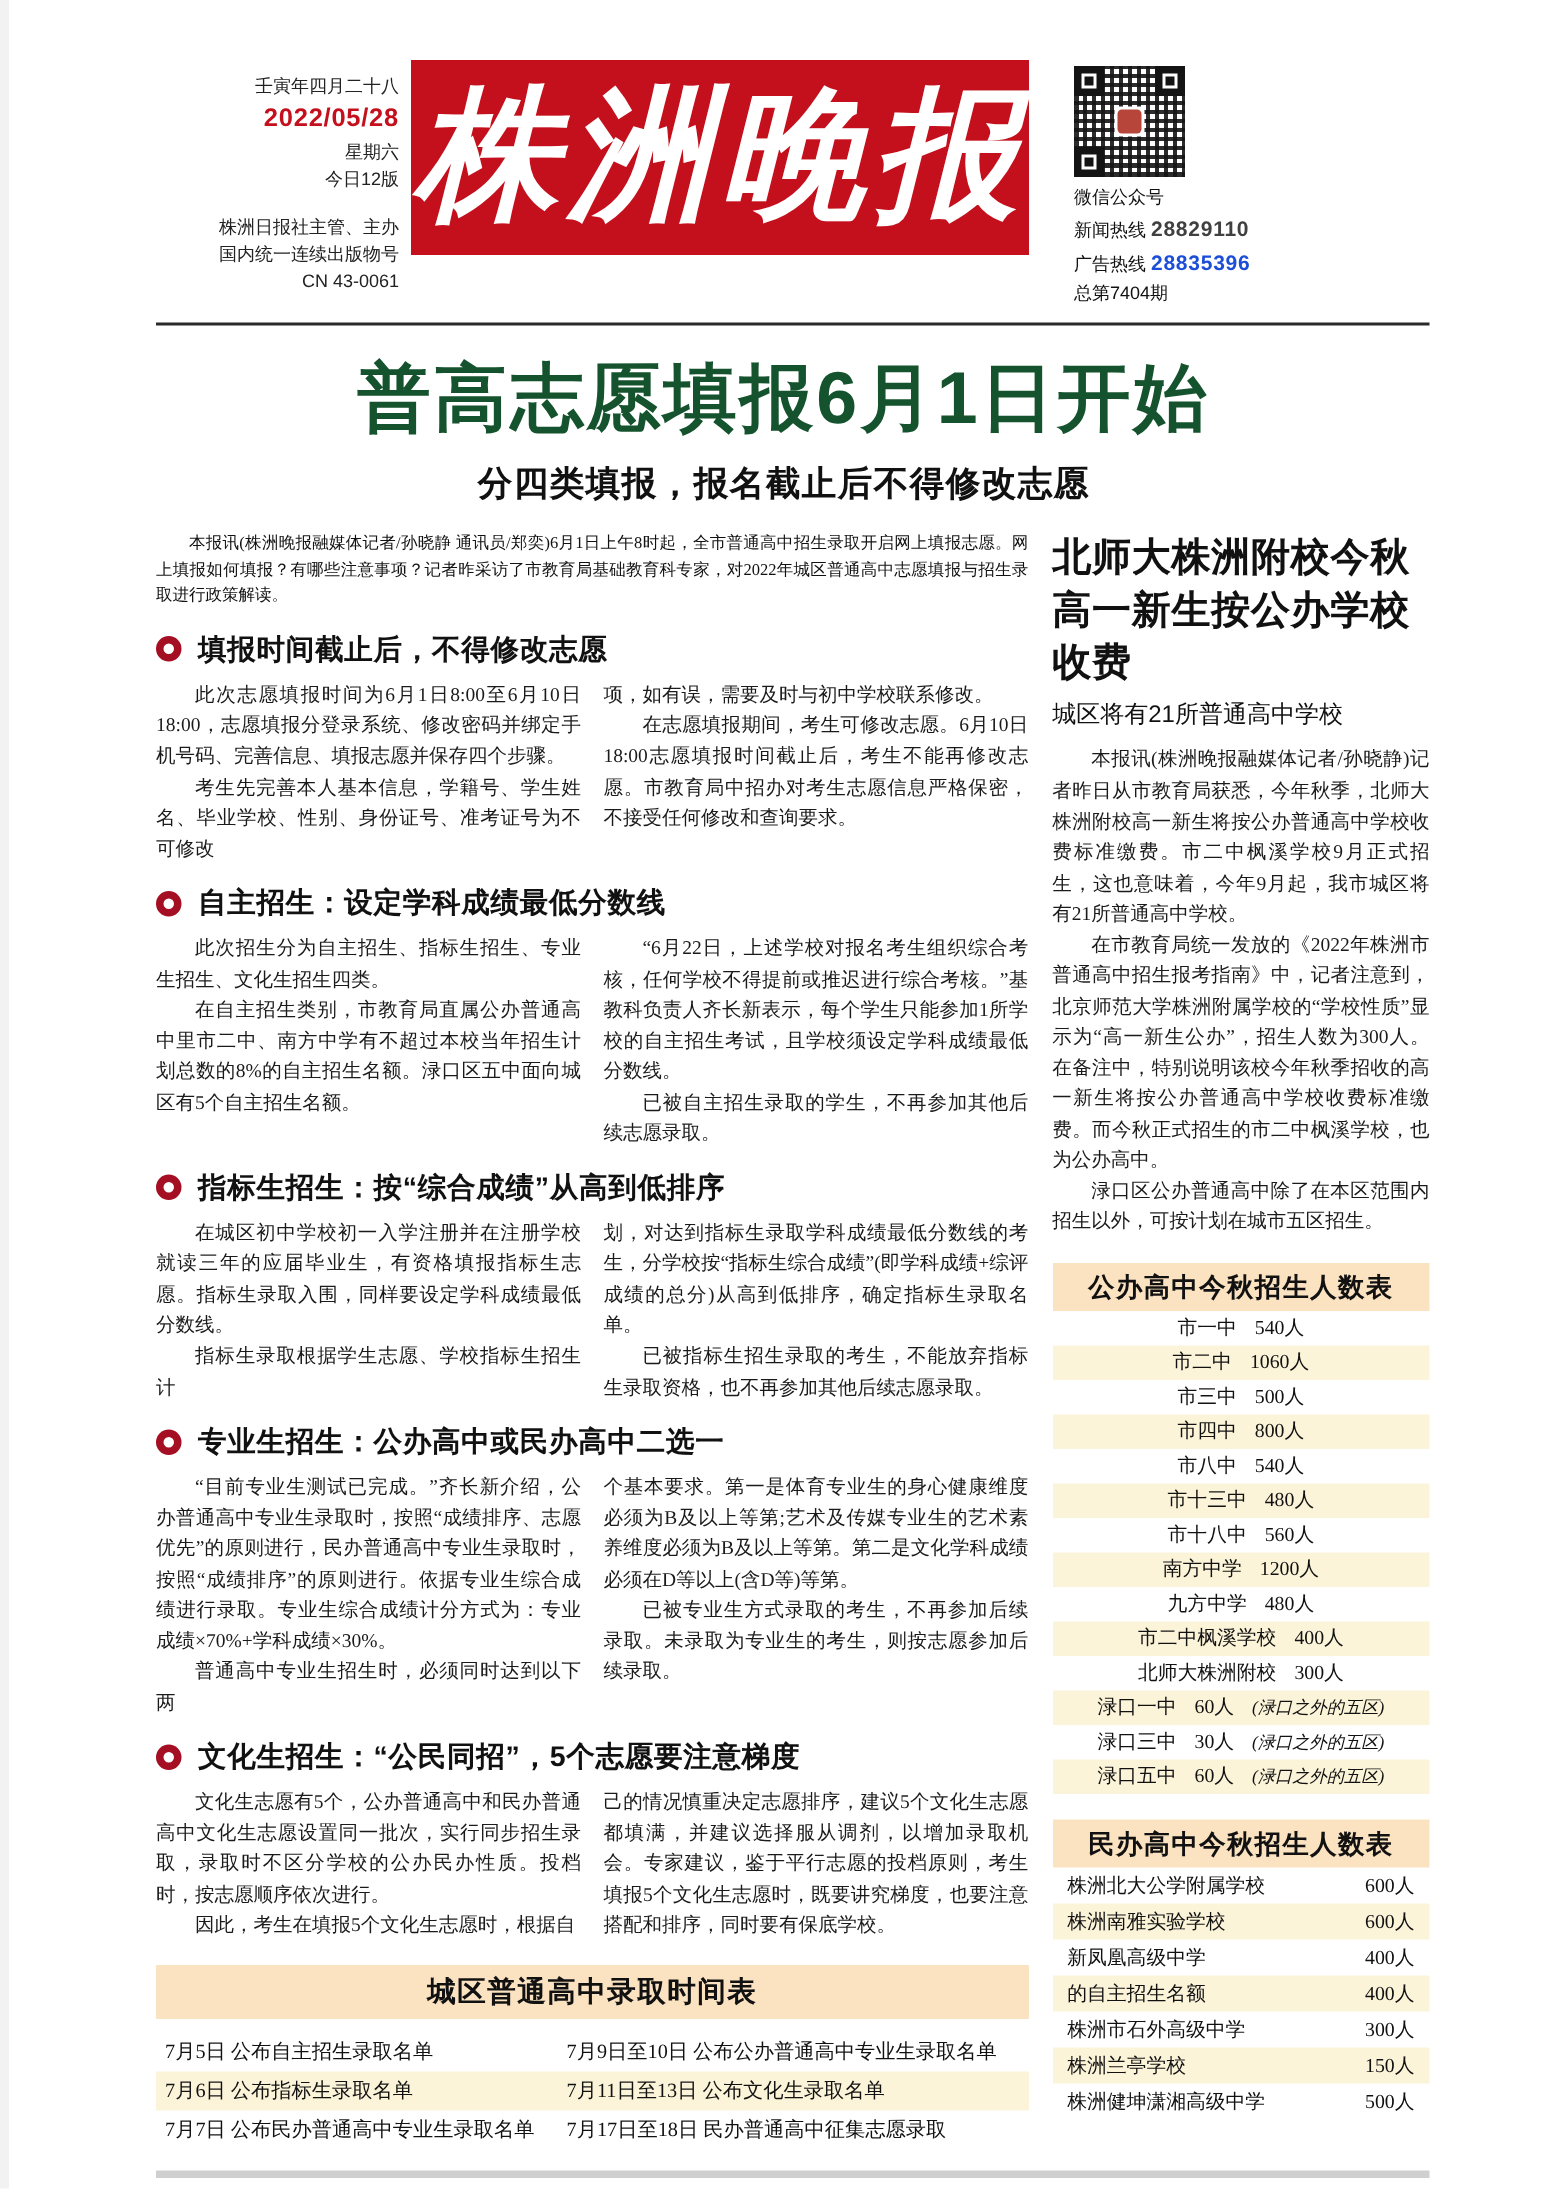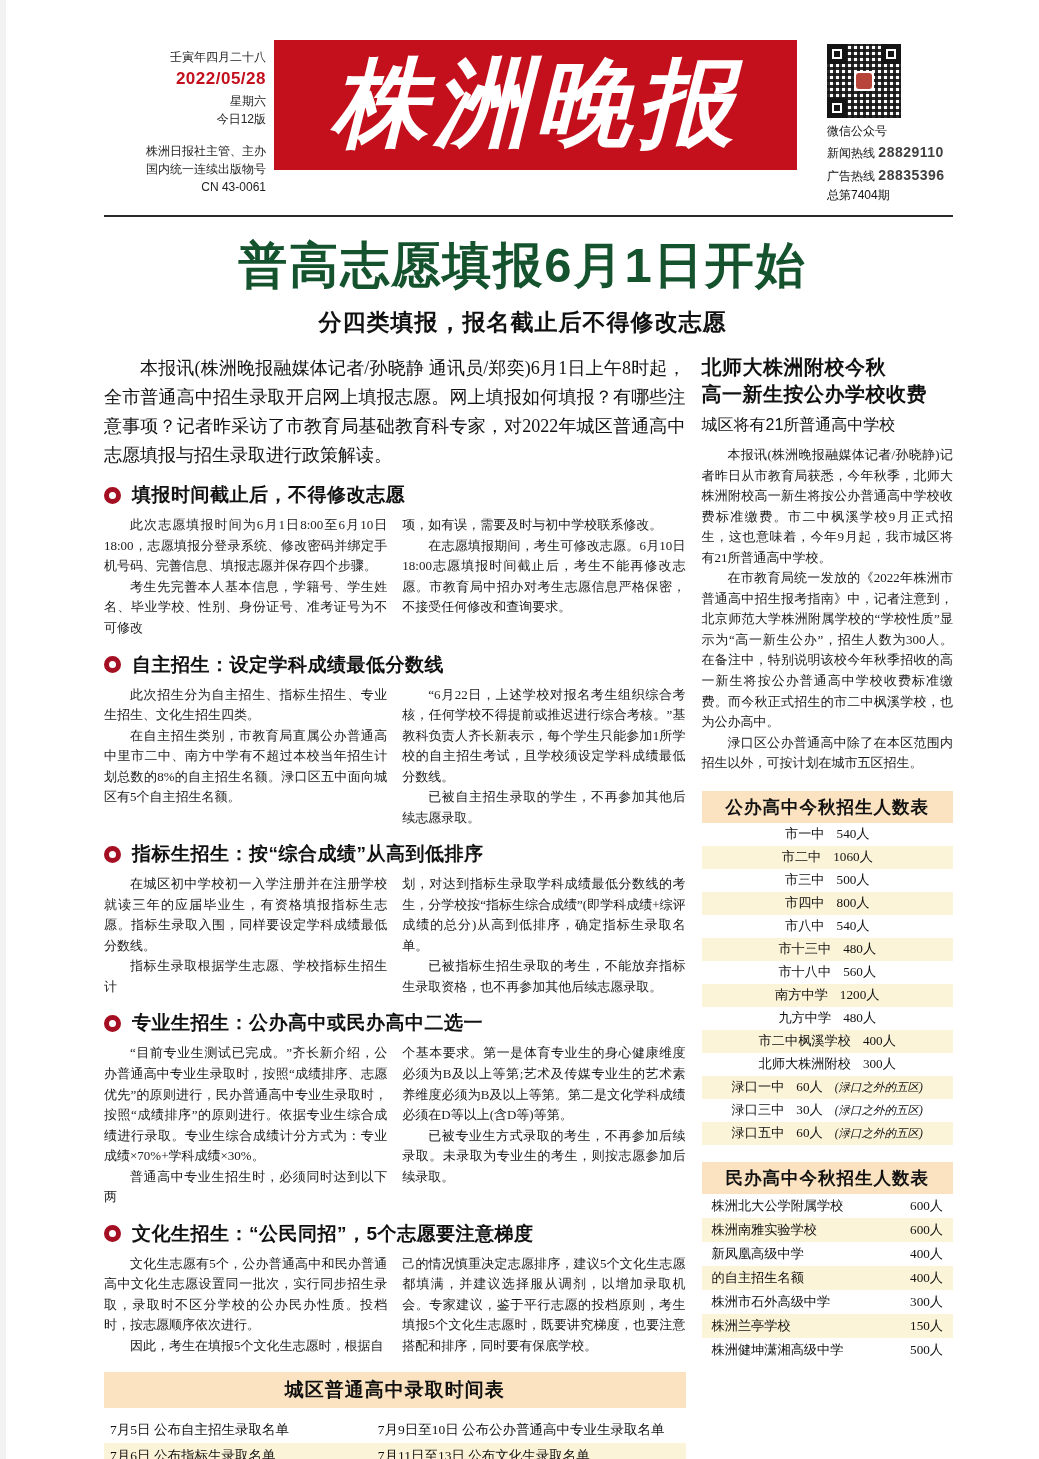--- a/index.html
+++ b/index.html
@@ -10,21 +10,21 @@
     overflow:hidden;
   }
   .page { position:absolute; inset:0; background:#fff; border-left:6px solid #f2f2f2; }
 
   
   .masthead { display:flex; align-items:flex-start; padding:30px 86px 0 98px; }
   .mast-left { width:162px; text-align:right; font-size:12px; line-height:1.5; padding-top:18px; color:#222; }
   .mast-left .date { font-size:17px; font-weight:bold; letter-spacing:.5px; }
   .mast-left .org { margin-top:14px; }
   .mast-logo {
-    width:523px; height:130px; margin-left:8px; margin-top:10px;
+    width:412px; height:130px; margin-left:8px; margin-top:10px;
     display:flex; align-items:center; justify-content:center;
   }
   .mast-logo .box {
     width:100%; height:100%; display:flex; align-items:center; justify-content:center;
     color:#fff; font-size:96px; font-weight:bold; font-style:italic;
     letter-spacing:6px; font-family:"Liberation Serif", serif;
   }
   .mast-right { margin-left:30px; font-size:12px; line-height:1.6; padding-top:14px; }
   .qr { position:relative; width:74px; height:74px; margin-bottom:4px;
     background-image:
@@ -44,42 +44,42 @@
   .lead-head { text-align:center; margin-top:16px; }
   .lead-head h1 { font-size:49px; font-weight:900; letter-spacing:2px; color:#14532d; }
   .lead-head h2 { font-size:23px; font-weight:600; margin-top:8px; letter-spacing:1px; }
 
   
   .main { display:flex; padding:16px 86px 0 98px; gap:16px; }
   .left-col { width:585px; }
   .right-col { width:253px; }
 
   .serif p, p.serif { font-family:"Liberation Serif", serif; font-size:13px; line-height:1.58; text-align:justify; text-indent:2em; color:#1a1a1a; }
-  .intro p { font-family:"Liberation Serif", serif; font-size:18px; line-height:1.6; text-align:justify; text-indent:2em; }
+  .intro p { font-family:"Liberation Serif", serif; font-size:11px; line-height:1.6; text-align:justify; text-indent:2em; }
 
   .sec { margin-top:13px; }
   .sec-head { display:flex; align-items:center; gap:11px; margin-bottom:7px; }
   .bullet { width:17px; height:17px; border-radius:50%; border:5px solid #a50f23; background:#fff; flex:none; }
   .sec-title { font-size:19px; font-weight:bold; letter-spacing:.5px; }
   .sec-body { display:flex; gap:15px; }
   .sec-colm { flex:1; }
   .sec-colm p { margin:0; }
   .cont p:first-child { text-indent:0; }
 
   
   .schedule { margin-top:16px; }
   .tt-head { background:#fbe3c2; text-align:center; font-size:19px; font-weight:bold; padding:5px 0; letter-spacing:1px; }
   .tt-rows { margin-top:9px; }
   .tt-row { display:flex; font-size:13.5px; padding:4px 6px; font-family:"Liberation Serif", serif;justify-content:space-between; }
   .tt-row.alt { background:#fcf4d9; }
   .tt-left { width:47%; }
   .tt-right { flex:1; }
 
   
-  .side-head { font-size:20px; font-weight:bold; line-height:1.35; letter-spacing:.5px; }
+  .side-head { font-size:26px; font-weight:bold; line-height:1.35; letter-spacing:.5px; }
   .side-sub { font-size:16px; margin:7px 0 9px; }
   .side-body p { margin:0; }
   .tbl { margin-top:17px; }
   .tbl-head { background:#fbe3c2; text-align:center; font-size:17.5px; font-weight:bold; padding:4px 0; letter-spacing:1px; }
   .tbl-row { display:flex; align-items:baseline; font-size:13.2px; padding:2.5px 6px; font-family:"Liberation Serif", serif; }
   .tbl-row.alt { background:#fcf4d9; }
   .tbl.centered .tbl-row { justify-content:center; gap:12px; }
   .tbl.split .tbl-row { justify-content:space-between; padding:3px 10px; }
   .note { font-size:11.5px; font-style:italic; }
 
@@ -109,21 +109,21 @@
     </div>
     <div class="mast-right">
       <div class="qr">
         <i class="tl"></i>
         <i class="tr"></i>
         <i class="bl"></i>
         <span class="logo"></span>
       </div>
       <div>微信公众号</div>
       <div class="hotline"><span>新闻热线</span> <b style="color:#404040">28829110</b></div>
-      <div class="hotline"><span>广告热线</span> <b style="color:#404040">28835396</b></div>
+      <div class="hotline"><span>广告热线</span> <b style="color:#1d4ed8">28835396</b></div>
       <div>总第7404期</div>
     </div>
   </div>
   <div class="mast-rule"></div>
 
   <div class="lead-head">
     <h1>普高志愿填报6月1日开始</h1>
     <h2>分四类填报，报名截止后不得修改志愿</h2>
   </div>
 

